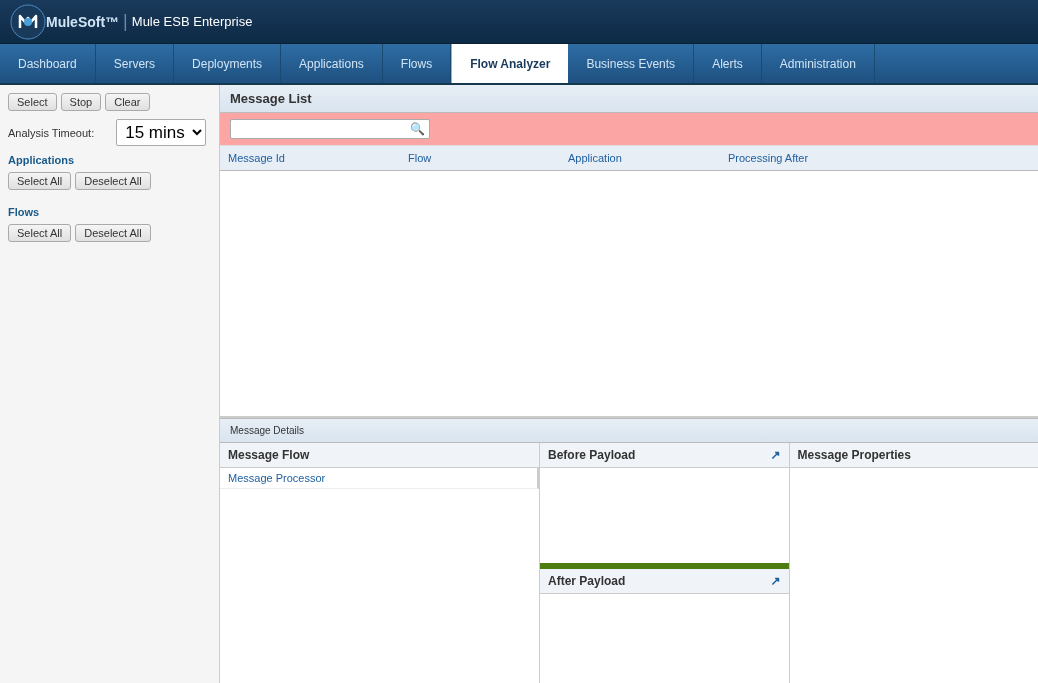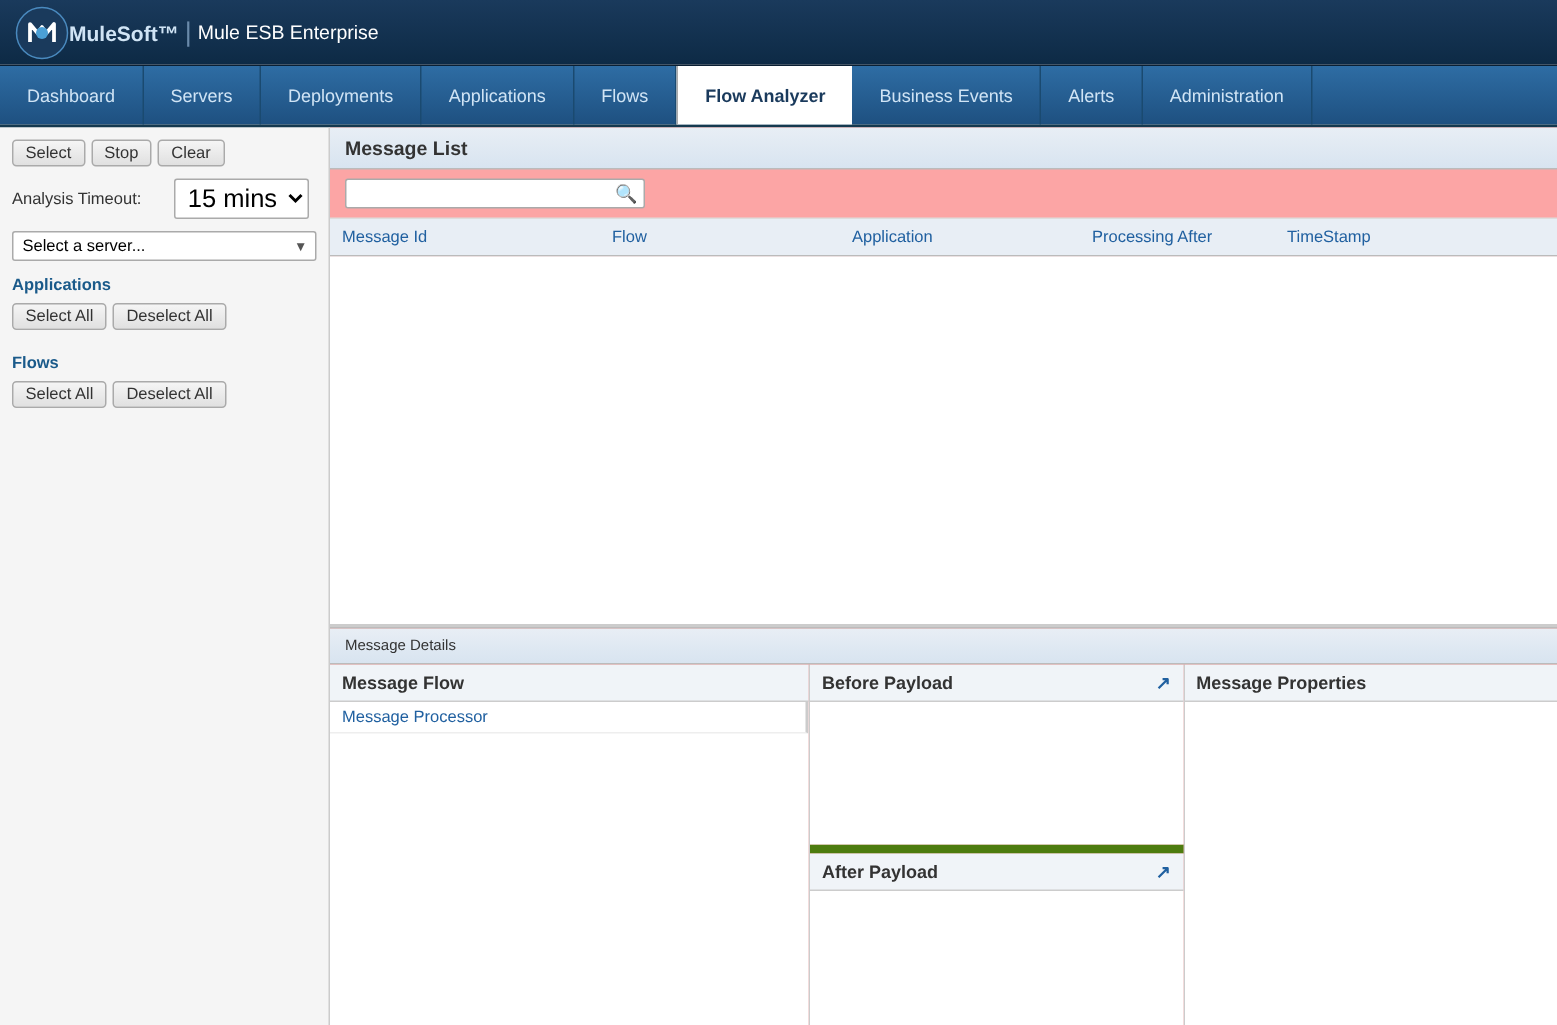--- a/index.html
+++ b/index.html
@@ -353,25 +353,20 @@
         <select class="timeout-select">
           <option>15 mins</option>
           <option>1 min</option>
           <option>5 mins</option>
           <option>30 mins</option>
           <option>1 hour</option>
         </select>
       </div>
     </div>
 
-    <div class="server-select-wrap">
-      <select class="server-select">
-        <option value="">Select a server...</option>
-      </select>
-    </div>
 
     <div class="section-label">Applications</div>
     <div class="select-buttons">
       <button class="btn-small">Select All</button>
       <button class="btn-small">Deselect All</button>
     </div>
 
     <div class="flows-section">
       <div class="section-label">Flows</div>
       <div class="select-buttons">
@@ -391,21 +386,20 @@
           <input type="text" class="search-input" placeholder="" style="">
           <span class="search-icon">🔍</span>
         </div>
       </div>
 
       <div class="table-header">
         <div class="col-header col-msg-id">Message Id</div>
         <div class="col-header col-flow">Flow</div>
         <div class="col-header col-app">Application</div>
         <div class="col-header col-proc-time">Processing After</div>
-        <div class="col-header col-timestamp">TimeStamp</div>
       </div>
 
       <div class="table-body">
         
       </div>
     </div>
 
     <div class="message-details-section">
       <div class="details-header">Message Details</div>
 

